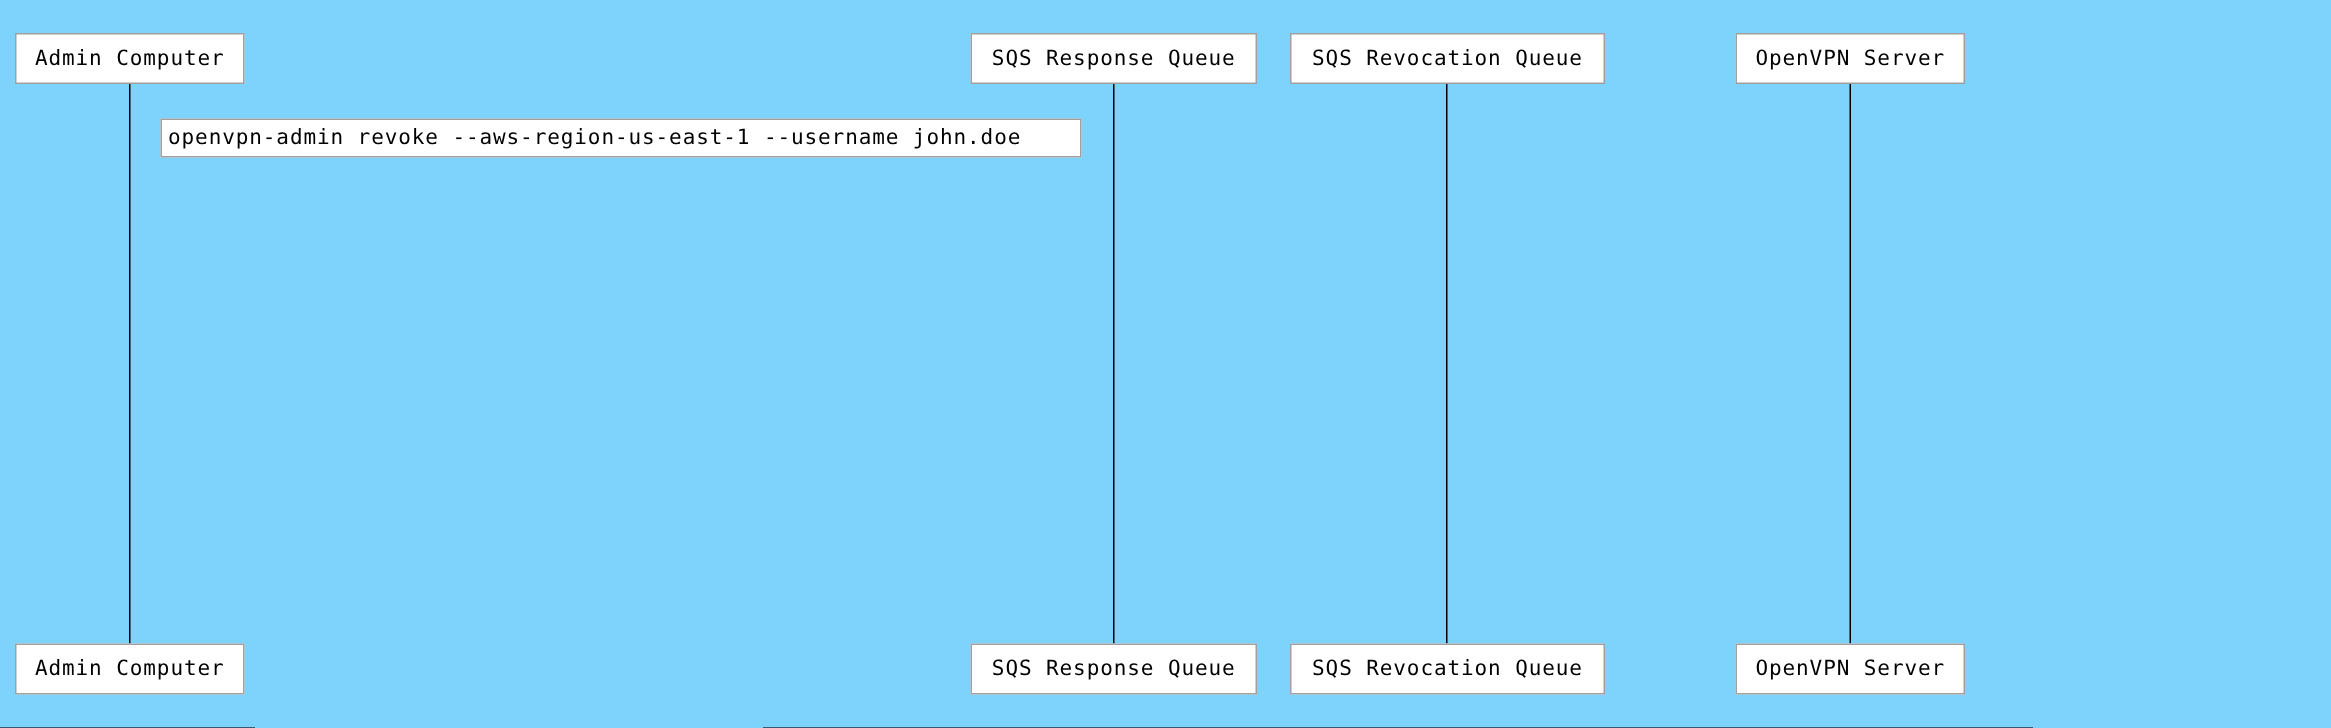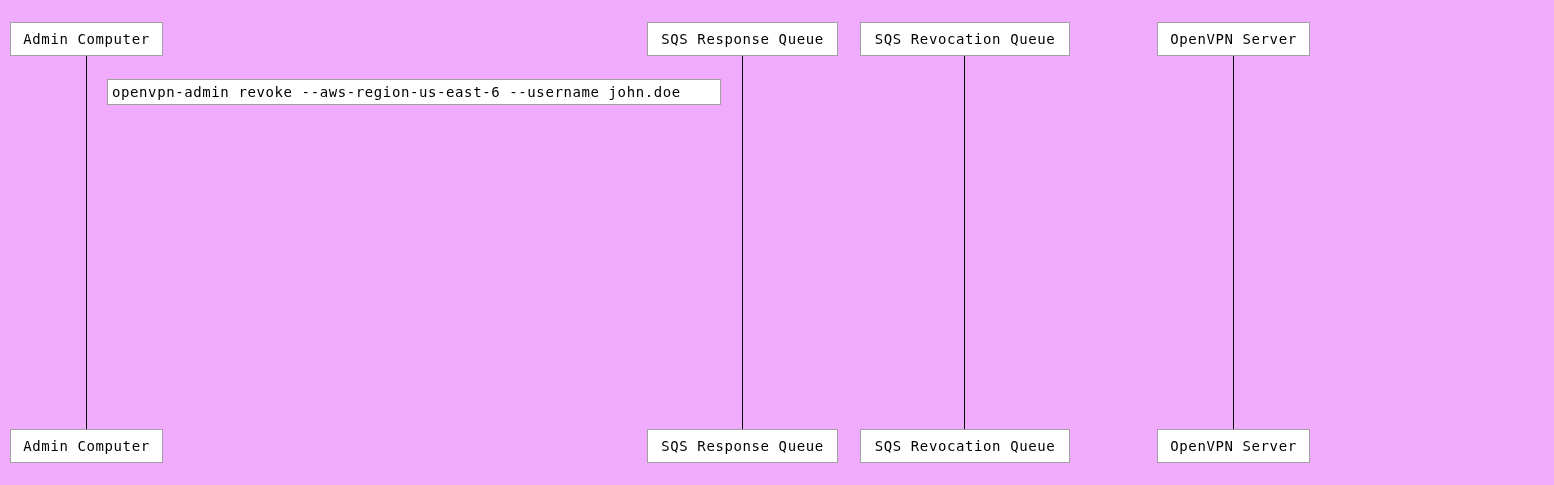--- a/index.html
+++ b/index.html
@@ -8,21 +8,21 @@
     padding: 0;
     background: #000000;
   }
   body {
     font-family: "DejaVu Sans Mono", "Liberation Mono", monospace;
   }
   #canvas {
     position: relative;
     width: 1554px;
     height: 485px;
-    background: #f0abfc;
+    background: #7dd3fc;
     overflow: hidden;
   }
   
   .participant-box {
     position: absolute;
     box-sizing: border-box;
     background: #FFFFFF;
     border: 1px solid #A0A0A0;
     color: #000000;
     font-family: "DejaVu Sans Mono", "Liberation Mono", monospace;
@@ -71,21 +71,21 @@
   <div class="lifeline" style="left:1233px; top:56px; height:373px;"></div>
 
   <div class="participant-box" style="left:10px; top:22px; width:153px; height:34px;">Admin Computer</div>
 
   <div class="participant-box" style="left:647px; top:22px; width:191px; height:34px;">SQS Response Queue</div>
 
   <div class="participant-box" style="left:860px; top:22px; width:210px; height:34px;">SQS Revocation Queue</div>
 
   <div class="participant-box" style="left:1157px; top:22px; width:153px; height:34px;">OpenVPN Server</div>
 
-  <div class="message-box" style="left:107px; top:79px; width:614px; height:26px;">openvpn-admin revoke --aws-region-us-east-6 --username john.doe</div>
+  <div class="message-box" style="left:107px; top:79px; width:614px; height:26px;">openvpn-admin revoke --aws-region-us-east-1 --username john.doe</div>
 
   <div class="participant-box" style="left:10px; top:429px; width:153px; height:34px;">Admin Computer</div>
 
   <div class="participant-box" style="left:647px; top:429px; width:191px; height:34px;">SQS Response Queue</div>
 
   <div class="participant-box" style="left:860px; top:429px; width:210px; height:34px;">SQS Revocation Queue</div>
 
   <div class="participant-box" style="left:1157px; top:429px; width:153px; height:34px;">OpenVPN Server</div>
 
 </div>

